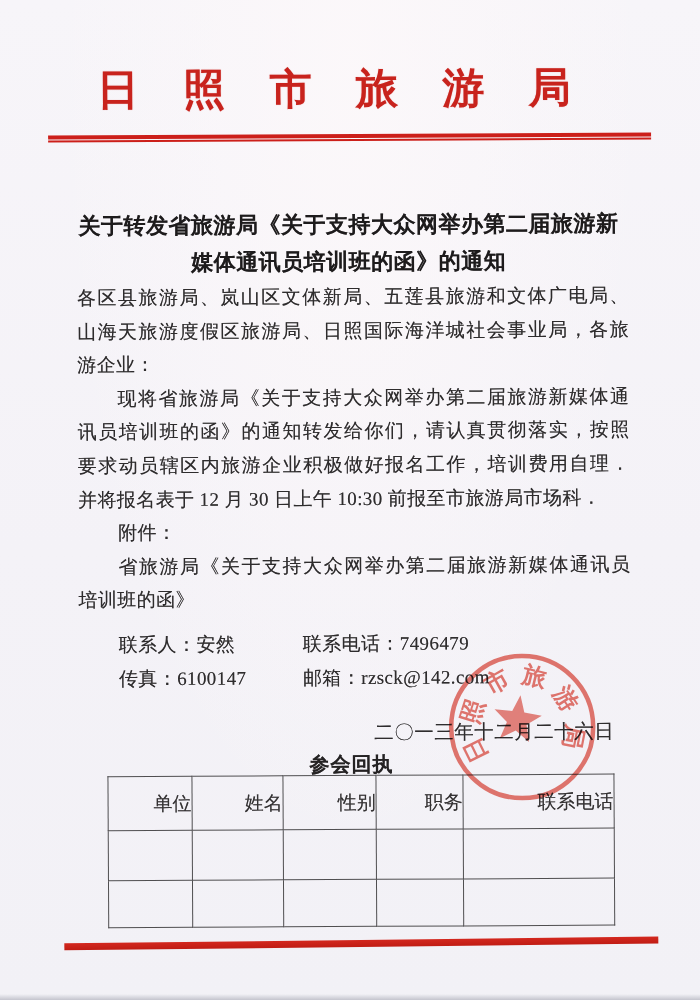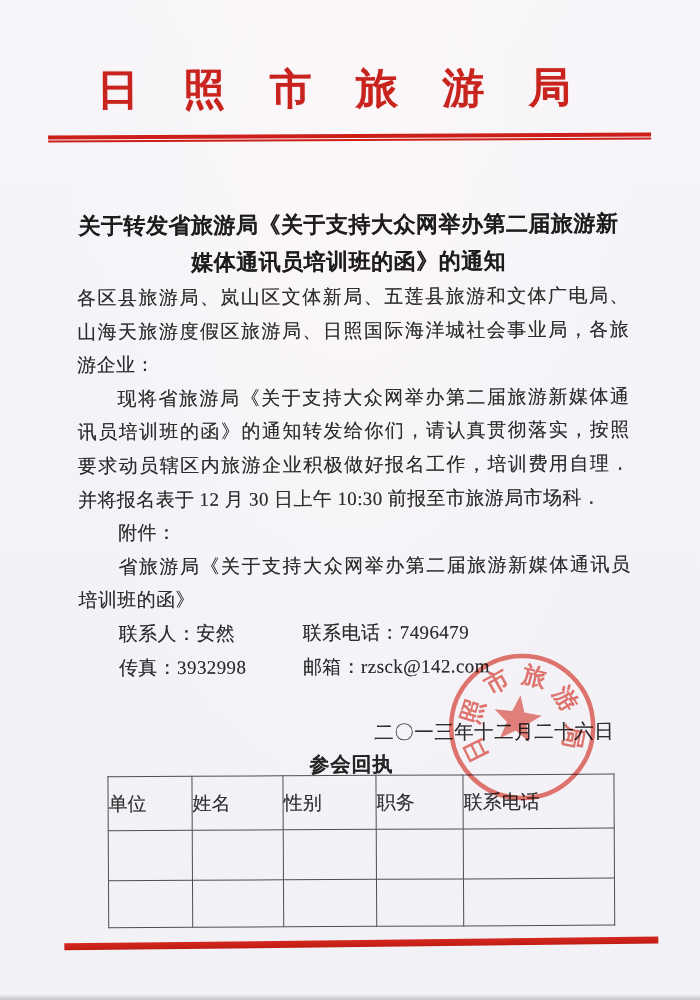--- a/index.html
+++ b/index.html
@@ -30,39 +30,39 @@
   }
   
   .body-block{
     position:absolute;left:78px;top:280px;width:552px;
     font-size:19px;line-height:33.6px;letter-spacing:.4px;
     text-shadow:0 0 .5px rgba(46,44,45,.55);
   }
   .bl{height:33.6px;white-space:nowrap;}
   .bl.j{white-space:normal;text-align:justify;text-align-last:justify;}
   .bl.ind{padding-left:40px;}
-  .cl{display:inline-block;width:184px;}
+  .cl{display:inline-block;width:184px;margin-top:11px;}
   
   .issue-date{
     position:absolute;right:87px;top:719px;font-size:19.5px;letter-spacing:.5px;
     text-shadow:0 0 .5px rgba(46,44,45,.55);
   }
   
   .form-title{
     position:absolute;left:0;top:751px;width:700px;text-align:center;
     font-size:20px;font-weight:bold;letter-spacing:1px;color:#242223;
     text-shadow:0 0 .5px rgba(36,34,35,.6);
   }
   table.reply-table{
     position:absolute;left:106px;top:775px;width:507px;height:151px;
     border-collapse:collapse;table-layout:fixed;
   }
   table.reply-table th,table.reply-table td{
     border:1.5px solid #4f4e50;font-size:19px;font-weight:normal;
-    text-align:left;vertical-align:middle;color:#343233;
+    text-align:right;vertical-align:middle;color:#343233;
     text-shadow:0 0 .5px rgba(52,50,51,.55);padding:0;
   }
   tr.hrow{height:54px;} tr.erow1{height:50px;} tr.erow2{height:47px;}
   
   .rule-bottom{
     position:absolute;left:62px;top:940px;width:594px;height:7px;
     background:linear-gradient(180deg,#d3281f,#c01c14);transform:rotate(-0.35deg);
   }
   
   .seal{position:absolute;left:444px;top:651px;width:154px;height:154px;
@@ -105,21 +105,21 @@
       <div class="bl j">讯员培训班的函》的通知转发给你们，请认真贯彻落实，按照</div>
       <div class="bl j">要求动员辖区内旅游企业积极做好报名工作，培训费用自理．</div>
       <div class="bl">并将报名表于 12 月 30 日上午 10:30 前报至市旅游局市场科．</div>
       <div class="bl ind">附件：</div>
       <div class="bl j ind">省旅游局《关于支持大众网举办第二届旅游新媒体通讯员</div>
       <div class="bl">培训班的函》</div>
       <div class="bl ind">
         <span class="cl">联系人：安然</span><span>联系电话：7496479</span>
       </div>
       <div class="bl ind">
-        <span class="cl">传真：3932998</span><span>邮箱：rzsck@142.com</span>
+        <span class="cl">传真：6100147</span><span>邮箱：rzsck@142.com</span>
       </div>
     </div>
 
     <div class="issue-date">二〇一三年十二月二十六日</div>
 
     <div class="form-title">参会回执</div>
 
     <table class="reply-table">
       <colgroup>
         <col style="width:16.6%">

